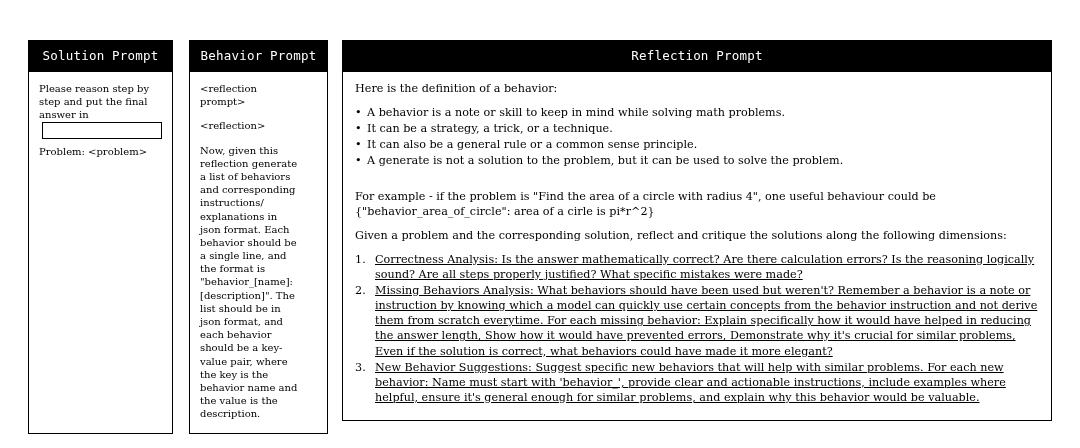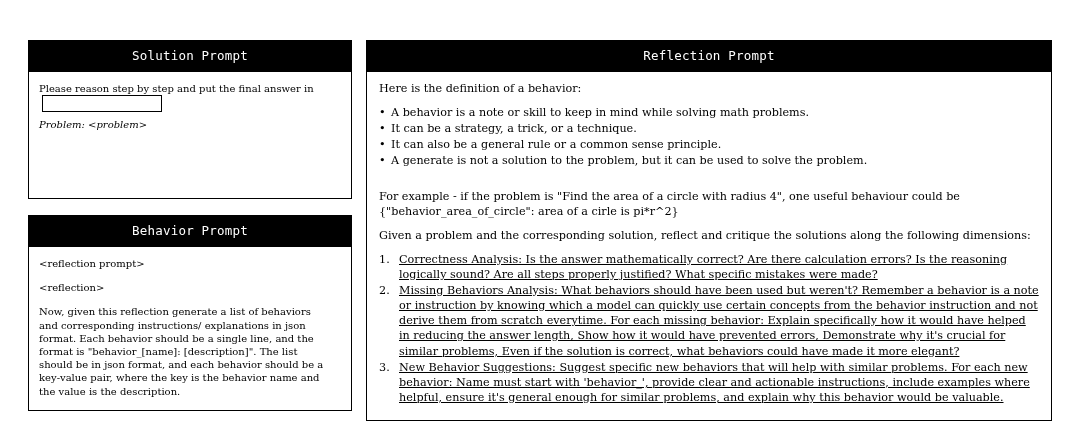--- a/index.html
+++ b/index.html
@@ -17,23 +17,23 @@
     position: relative;
     width: 1080px;
     height: 448px;
     box-sizing: border-box;
     padding: 40px 28px 20px 28px;
     display: flex;
     gap: 14px;
     align-items: flex-start;
   }
   .left-col {
-    width: 324px;
+    width: 300px;
     display: flex;
-    flex-direction: column;
+    flex-direction: row;
     gap: 16px;
     flex: 0 0 auto;
   }
   .right-col {
     flex: 1 1 auto;
     display: flex;
     flex-direction: column;
   }
 
   .panel {
@@ -70,21 +70,20 @@
     display: inline-block;
     border: 1px solid #000000;
     background: #ffffff;
     width: 118px;
     height: 15px;
     vertical-align: -3px;
     margin-left: 3px;
   }
   .sol-problem {
     margin: 0 0 0 0;
-    font-style: italic;
   }
 
   
   .beh-body p {
     margin: 0 16px 11px 0;
   }
   .beh-body p:last-child {
     margin-bottom: 0;
   }
 

